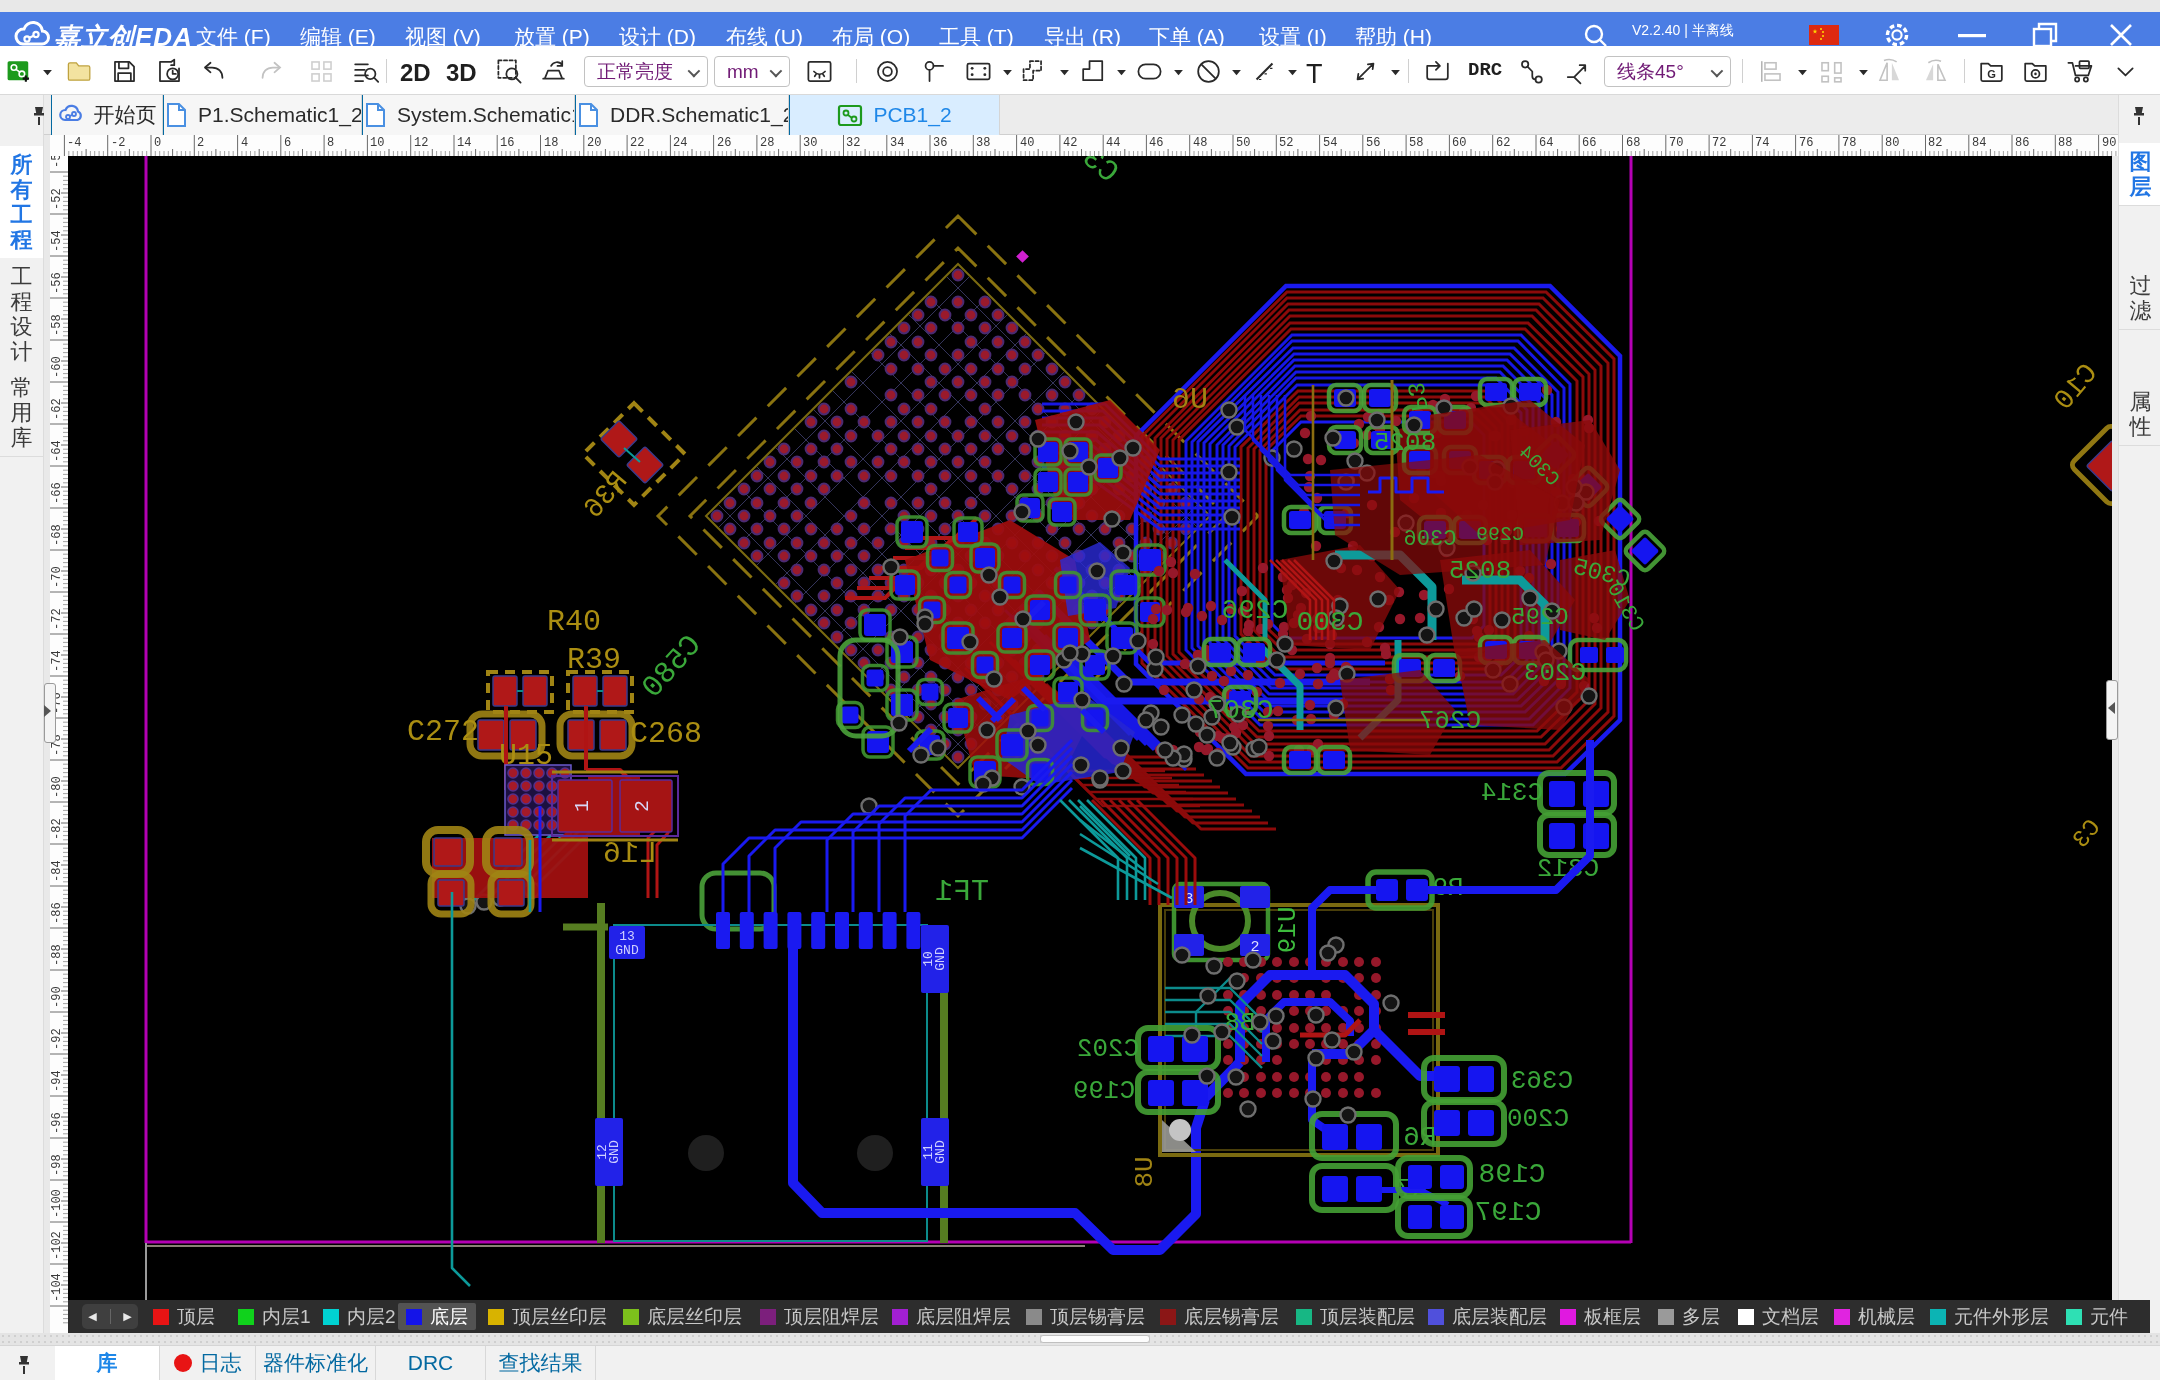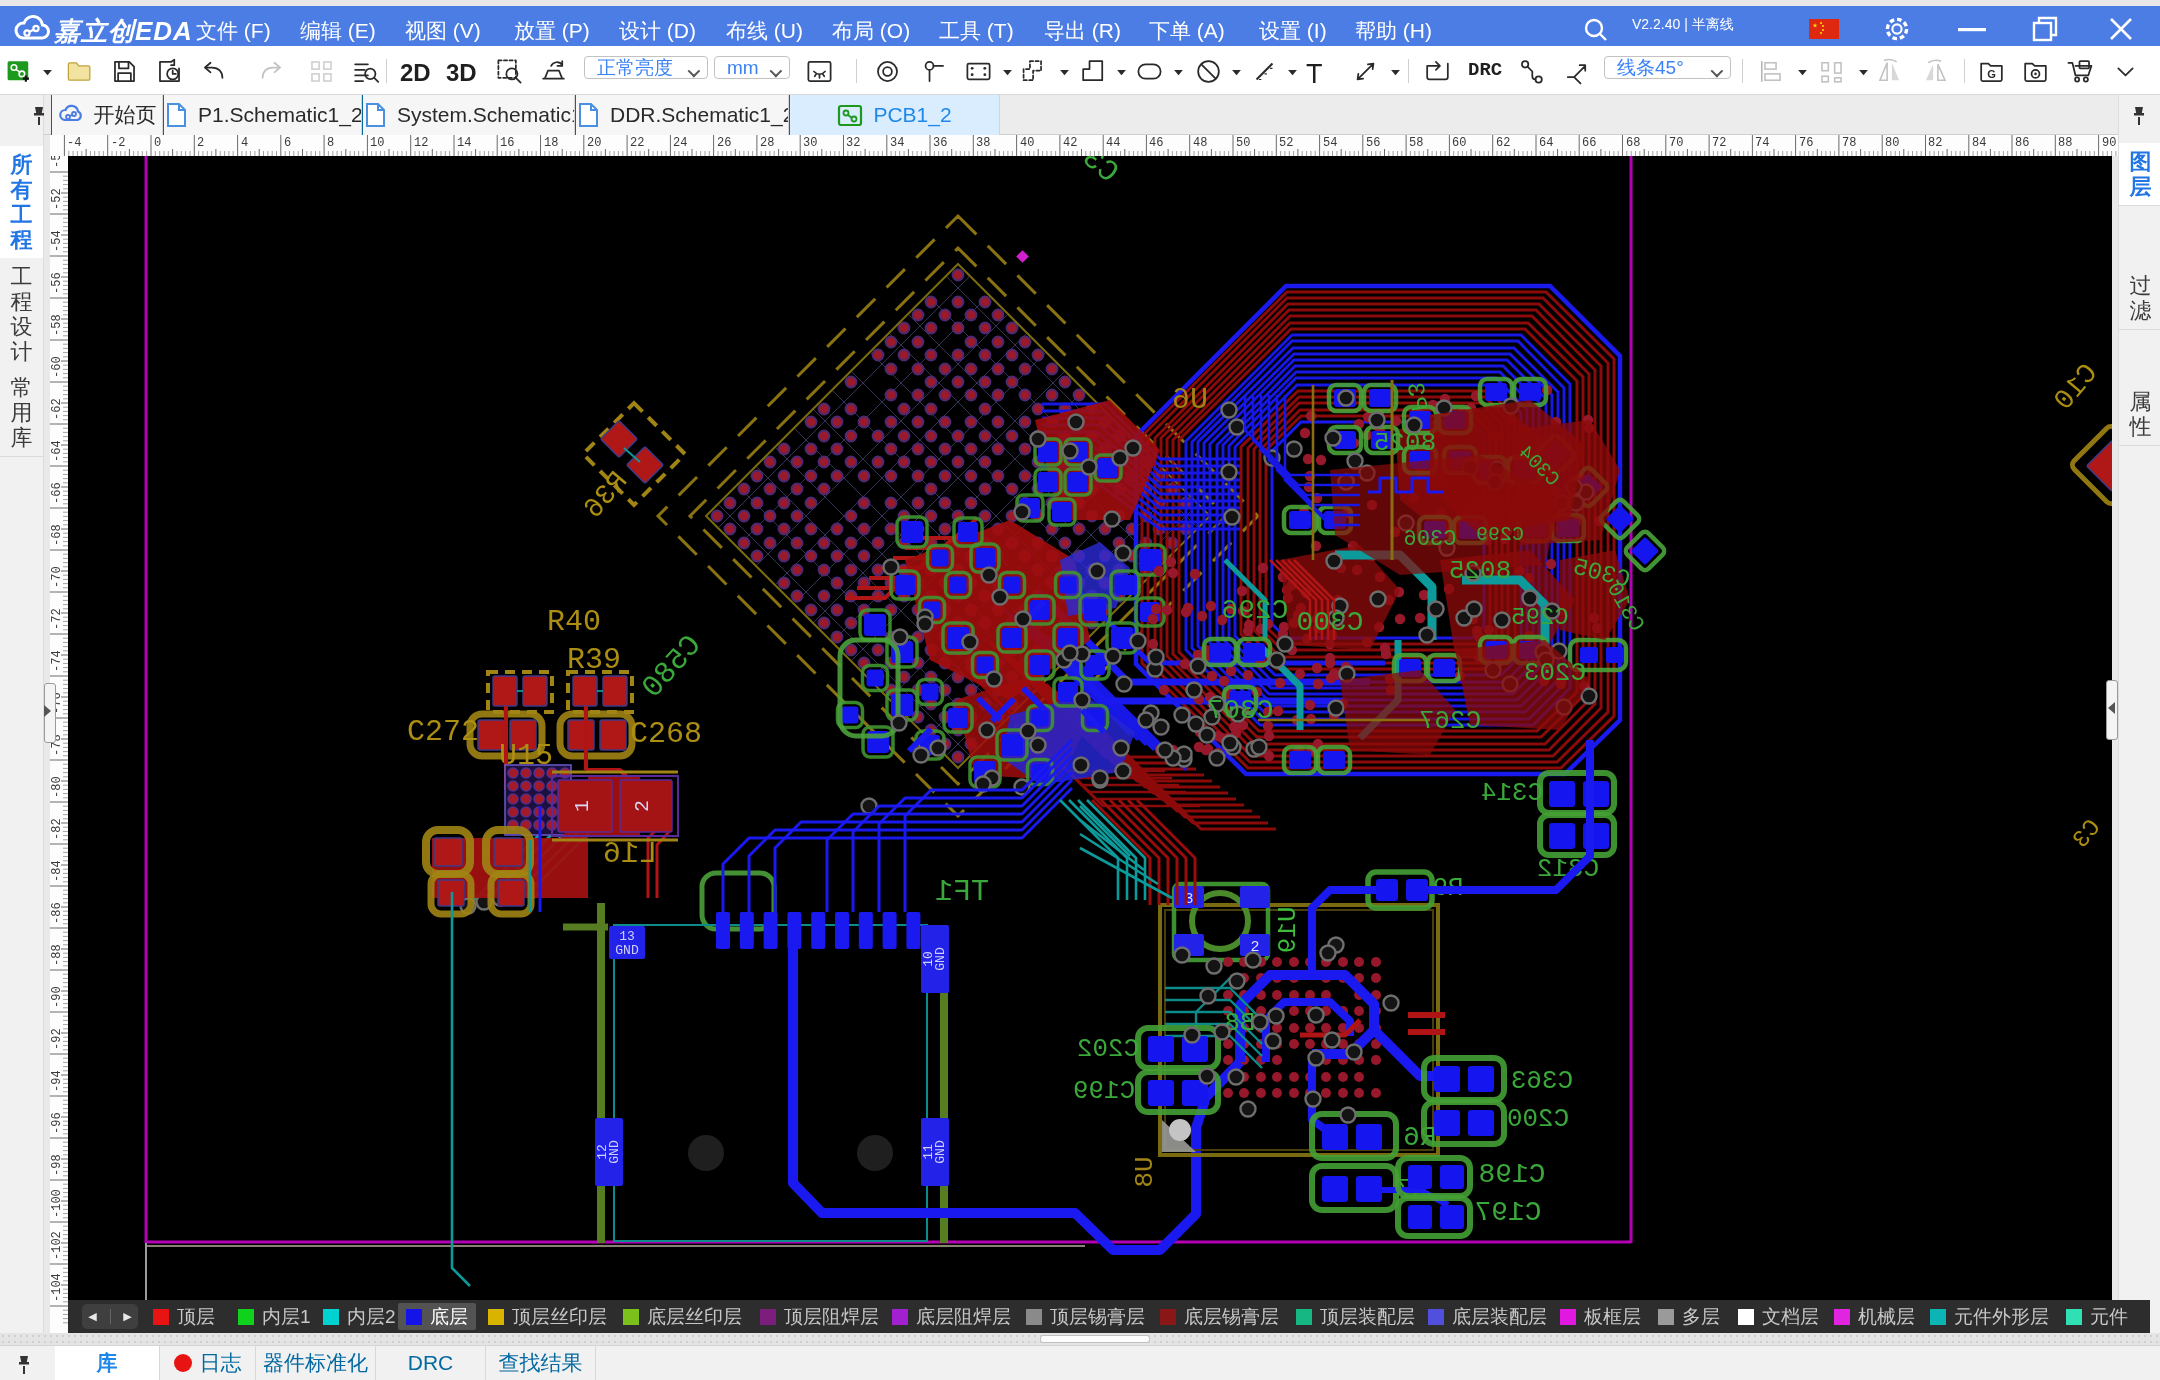--- a/index.html
+++ b/index.html
@@ -1,22 +1,22 @@
 <!DOCTYPE html>
 <html><head><meta charset="utf-8"><style>
 *{margin:0;padding:0;box-sizing:border-box}
 html,body{width:2160px;height:1380px;overflow:hidden;font-family:"Liberation Sans",sans-serif;background:#e8e8e8}
-.titlebar{position:absolute;left:0;top:6px;width:2160px;height:46px;background:#4b7de4;color:#fff}
+.titlebar{position:absolute;left:0;top:12px;width:2160px;height:46px;background:#4b7de4;color:#fff}
 .mi{position:absolute;top:11px;font-size:21px;color:#fff}
 .logo{position:absolute;left:54px;top:8px;font-size:26px;font-weight:bold;font-style:italic;letter-spacing:1px}
 .toolbar{position:absolute;left:0;top:46px;width:2160px;height:49px;background:#fff;border-bottom:1px solid #d9d9d9}
 .ti{position:absolute}
 .tbt{position:absolute;top:13px;font-size:24px;font-weight:bold;color:#1f1f1f;font-family:"Liberation Sans",sans-serif}
 .sep{position:absolute;top:13px;width:1px;height:24px;background:#d0d0d0}
-.dd{position:absolute;top:10px;height:23px;border:1px solid #c2c2c2;border-radius:4px;font-size:19px;color:#3b82f6;display:flex;align-items:center;padding-left:12px}
+.dd{position:absolute;top:10px;height:31px;border:1px solid #c2c2c2;border-radius:4px;font-size:19px;color:#701a75;display:flex;align-items:center;padding-left:12px}
 .dd i{position:absolute;right:10px;top:11px;width:9px;height:9px;border-right:2px solid #555;border-bottom:2px solid #555;transform:rotate(45deg) translateY(-2px)}
 .tabbar{position:absolute;left:0;top:95px;width:2160px;height:40px;background:#ececec;border-bottom:1px solid #cfcfcf}
 .tab{position:absolute;top:0;height:40px;background:#f6f6f6;border-right:1px solid #d5d5d5;border-left:1px solid #0369a1;display:flex;align-items:center;justify-content:center;gap:10px;font-size:21px;color:#2a2a2a}
 .tab.active{background:#d9edff}
 .tab svg{flex-shrink:0}
 .tab span{white-space:nowrap;overflow:hidden}
 .leftcol{position:absolute;left:0;top:95px;width:44px;height:1250px;background:#f1f1f1;border-right:1px solid #dcdcdc}
 .vtab{position:absolute;left:0;width:43px;text-align:center;font-size:22px;color:#3c3c3c;line-height:25px;padding:6px 0;border-bottom:1px solid #dcdcdc;background:#f1f1f1}
 .vtab.act{background:#fff;color:#2176e4;font-weight:bold}
 .lstrip{position:absolute;left:44px;top:135px;width:6px;height:1210px;background:#e9e9e9}

